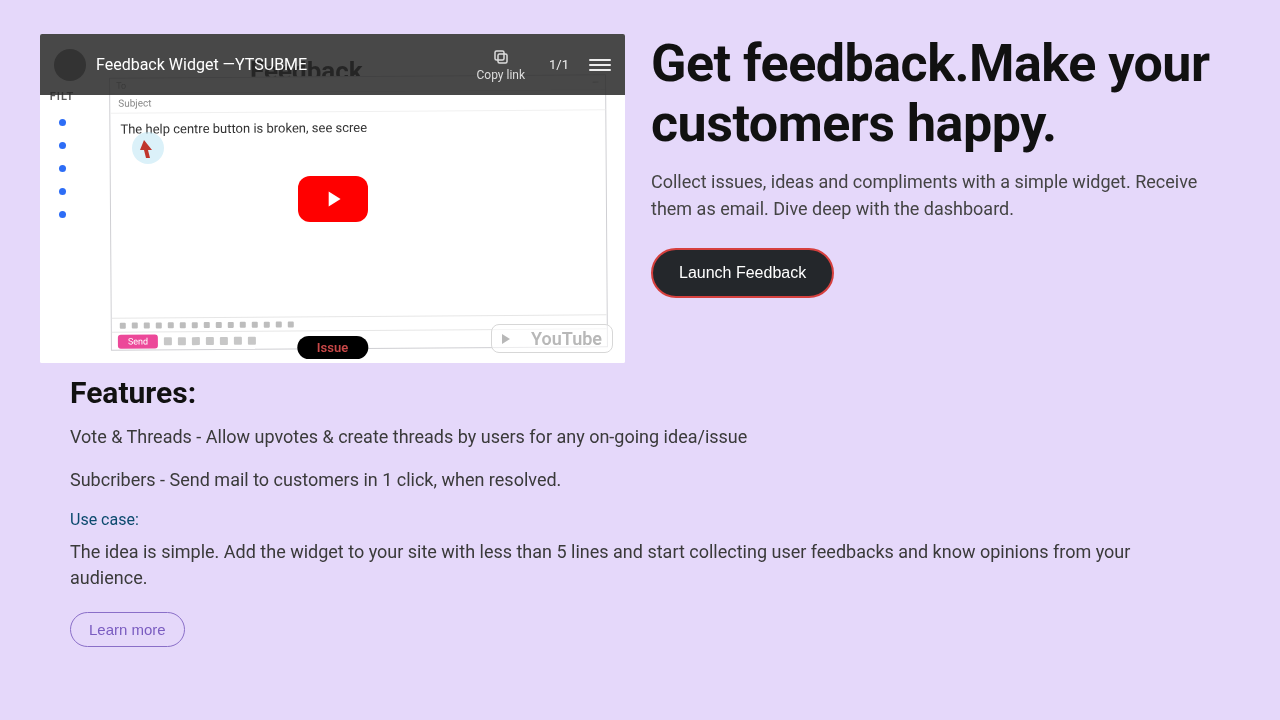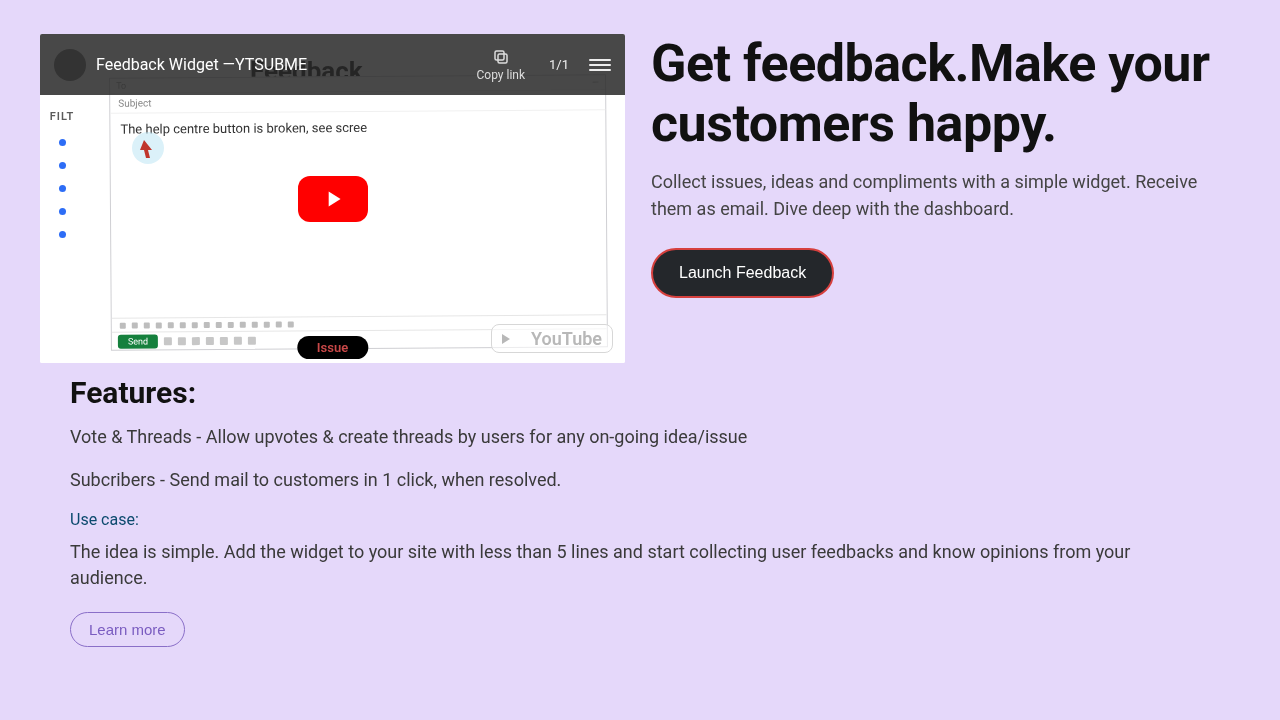--- a/index.html
+++ b/index.html
@@ -56,21 +56,21 @@
   }
   .yt-copy-icon { width:18px; height:18px; }
   .yt-counter { color:#eee; font-size:13px; margin-left:4px; }
   .yt-share { width:22px; height:18px; display:flex; flex-direction:column; gap:3px; justify-content:center; margin-left:10px;}
   .yt-share div { height:2px; background:#eee; border-radius:1px; }
   .yt-body {
     position:absolute; top:48px; left:0; right:0; bottom:0;
     background:#fff;
   }
   .yt-left-rail {
-    position:absolute; left:10px; top:20px; bottom:10px; width:24px;
+    position:absolute; left:10px; top:0; bottom:10px; width:24px;
     display:flex; flex-direction:column; align-items:center; gap:16px;
     padding-top:8px;
   }
   .yt-filter-label { font-size:11px; color:#5b5b5b; font-weight:600; letter-spacing:1px;}
   .blue-dot { width:7px; height:7px; border-radius:50%; background:#2d6df6; }
   .yt-doc-bg {
     position:absolute; left:30px; right:4px; top:-26px; bottom:0;
     display:flex; flex-direction:column;
   }
   .yt-feedback-title {
@@ -97,21 +97,21 @@
   }
   .yt-toolbar-row {
     height:14px; border-top:1px solid #e6e6e6;
     display:flex; align-items:center; gap:6px; padding:0 8px;
   }
   .tb { width:6px; height:6px; background:#bdbdbd; border-radius:1px;}
   .yt-send-row {
     height:18px; border-top:1px solid #e6e6e6;
     display:flex; align-items:center; gap:6px; padding:0 6px;
   }
-  .yt-send-btn { background:#15803d; color:#fff; font-size:9px; padding:2px 10px; border-radius:3px;}
+  .yt-send-btn { background:#ec4899; color:#fff; font-size:9px; padding:2px 10px; border-radius:3px;}
   .tb2 { width:8px; height:8px; background:#c7c7c7; border-radius:1px;}
   .yt-play {
     position:absolute; left:50%; top:50%; transform:translate(-50%,-50%);
     width:70px; height:46px; background:#ff0000; border-radius:12px;
     display:flex; align-items:center; justify-content:center;
     cursor:pointer;
   }
   .yt-play svg { display:block; }
   .yt-issue-pill {
     position:absolute; bottom:4px; left:50%; transform:translateX(-50%);

